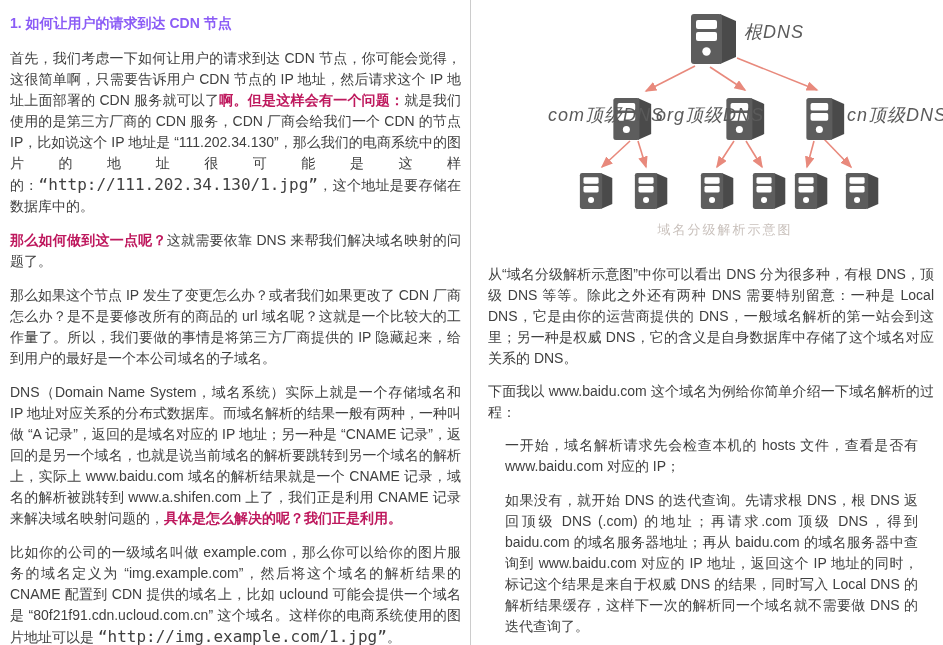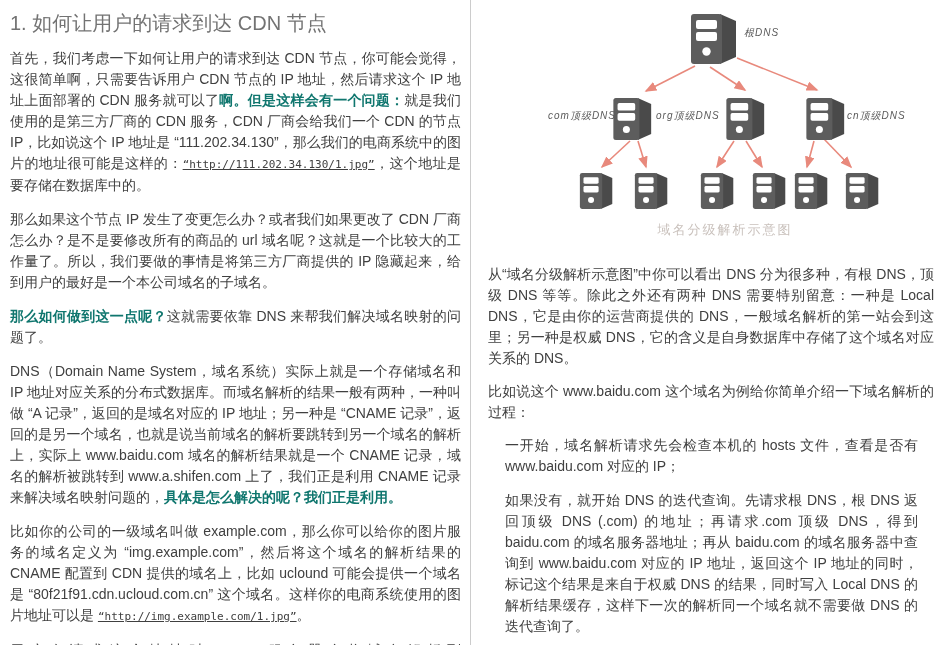--- a/index.html
+++ b/index.html
@@ -5,31 +5,31 @@
   html,body{margin:0;padding:0;}
   body{
     width:943px;height:645px;overflow:hidden;background:#ffffff;
     font-family:"Liberation Sans","DejaVu Sans",sans-serif;
     color:#404040;position:relative;
   }
   .divider{position:absolute;left:470px;top:0;width:1px;height:645px;background:#cccccc;}
   .col{position:absolute;font-size:14px;line-height:21px;}
   .col-left{left:10px;top:7px;width:451px;}
   .col-right{left:488px;top:0;width:446px;}
-  h1{font-size:20px;line-height:20px;font-weight:normal;color:#737373;margin:6px 0 15px 0;}
+  h1{font-size:14px;line-height:20px;font-weight:bold;color:#8b5cf6;margin:6px 0 15px 0;}
   p{margin:0 0 13px 0;text-align:justify;}
   .col-right p{margin:0 0 12px 0;}
-  b{color:#0f766e;}
-  code{font-family:"DejaVu Sans Mono","Liberation Mono",monospace;font-size:11px;text-decoration:underline;}
+  b{color:#be185d;}
+  code{font-family:"DejaVu Sans Mono","Liberation Mono",monospace;font-size:16px;}
   
   .diagram{position:relative;height:252px;margin:0 0 12px 0;}
   .diagram svg.server{position:absolute;display:block;}
   .arrows{position:absolute;left:0;top:0;pointer-events:none;}
   .dlabel{
-    position:absolute;font-style:italic;color:#5a5a5a;font-size:10px;
+    position:absolute;font-style:italic;color:#5a5a5a;font-size:18px;
     white-space:nowrap;letter-spacing:1px;
   }
   .caption{
     position:absolute;left:0;right:0;top:219px;text-align:center;
     color:#c9c1bc;font-size:13px;letter-spacing:2px;transform:translateX(14px);
   }
   .bullets{padding-left:17px;}
   .bullets p{margin:0 16px 13px 0;}
 </style>
 </head>
@@ -50,23 +50,23 @@
   </defs>
 </svg>
 
 <div class="divider"></div>
 
 <div class="col col-left">
   <h1>1. 如何让用户的请求到达 CDN 节点</h1>
 
   <p><span>首先，我们考虑一下如何让用户的请求到达 CDN 节点，你可能会觉得，这很简单啊，只需要告诉用户 CDN 节点的 IP 地址，然后请求这个 IP 地址上面部署的 CDN 服务就可以了</span><b>啊。但是这样会有一个问题：</b><span>就是我们使用的是第三方厂商的 CDN 服务，CDN 厂商会给我们一个 CDN 的节点 IP，比如说这个 IP 地址是 “111.202.34.130”，那么我们的电商系统中的图片的地址很可能是这样的：</span><code>“http://111.202.34.130/1.jpg”</code><span>，这个地址是要存储在数据库中的。</span></p>
 
+  <p><b>那么如何做到这一点呢？</b><span>这就需要依靠 DNS 来帮我们解决域名映射的问题了。</span></p>
+
   <p>那么如果这个节点 IP 发生了变更怎么办？或者我们如果更改了 CDN 厂商怎么办？是不是要修改所有的商品的 url 域名呢？这就是一个比较大的工作量了。所以，我们要做的事情是将第三方厂商提供的 IP 隐藏起来，给到用户的最好是一个本公司域名的子域名。</p>
-
-  <p><b>那么如何做到这一点呢？</b><span>这就需要依靠 DNS 来帮我们解决域名映射的问题了。</span></p>
 
   <p><span>DNS（Domain Name System，域名系统）实际上就是一个存储域名和 IP 地址对应关系的分布式数据库。而域名解析的结果一般有两种，一种叫做 “A 记录”，返回的是域名对应的 IP 地址；另一种是 “CNAME 记录”，返回的是另一个域名，也就是说当前域名的解析要跳转到另一个域名的解析上，实际上 www.baidu.com 域名的解析结果就是一个 CNAME 记录，域名的解析被跳转到 www.a.shifen.com 上了，我们正是利用 CNAME 记录来解决域名映射问题的，</span><b>具体是怎么解决的呢？我们正是利用。</b></p>
 
   <p><span>比如你的公司的一级域名叫做 example.com，那么你可以给你的图片服务的域名定义为 “img.example.com”，然后将这个域名的解析结果的 CNAME 配置到 CDN 提供的域名上，比如 uclound 可能会提供一个域名是 “80f21f91.cdn.ucloud.com.cn” 这个域名。这样你的电商系统使用的图片地址可以是 </span><code>“http://img.example.com/1.jpg”</code><span>。</span></p>
 
   <p>用户在请求这个地址时，DNS 服务器会将域名解析到 80f21f91.cdn.ucloud.com.cn 域名上，然后再将这个域名解析为 CDN 的节点 IP，这样就可以得到 CDN 上面的资源数据了。</p>
 
 </div>
 
 <div class="col col-right">
@@ -122,20 +122,20 @@
     <span class="dlabel" style="left:256px;top:22px">根DNS</span>
     <span class="dlabel" style="left:60px;top:105px">com顶级DNS</span>
     <span class="dlabel" style="left:168px;top:105px">org顶级DNS</span>
     <span class="dlabel" style="left:359px;top:105px">cn顶级DNS</span>
 
     <div class="caption">域名分级解析示意图</div>
   </div>
 
   <p>从“域名分级解析示意图”中你可以看出 DNS 分为很多种，有根 DNS，顶级 DNS 等等。除此之外还有两种 DNS 需要特别留意：一种是 Local DNS，它是由你的运营商提供的 DNS，一般域名解析的第一站会到这里；另一种是权威 DNS，它的含义是自身数据库中存储了这个域名对应关系的 DNS。</p>
 
-  <p>比如说这个 www.baidu.com 这个域名为例给你简单介绍一下域名解析的过程：</p>
+  <p>下面我以 www.baidu.com 这个域名为例给你简单介绍一下域名解析的过程：</p>
 
   <div class="bullets">
     <p>一开始，域名解析请求先会检查本机的 hosts 文件，查看是否有 www.baidu.com 对应的 IP；</p>
     <p>如果没有，就开始 DNS 的迭代查询。先请求根 DNS，根 DNS 返回顶级 DNS (.com) 的地址；再请求.com 顶级 DNS，得到 baidu.com 的域名服务器地址；再从 baidu.com 的域名服务器中查询到 www.baidu.com 对应的 IP 地址，返回这个 IP 地址的同时，标记这个结果是来自于权威 DNS 的结果，同时写入 Local DNS 的解析结果缓存，这样下一次的解析同一个域名就不需要做 DNS 的迭代查询了。</p>
   </div>
 
 </div>
 
 </body></html>

